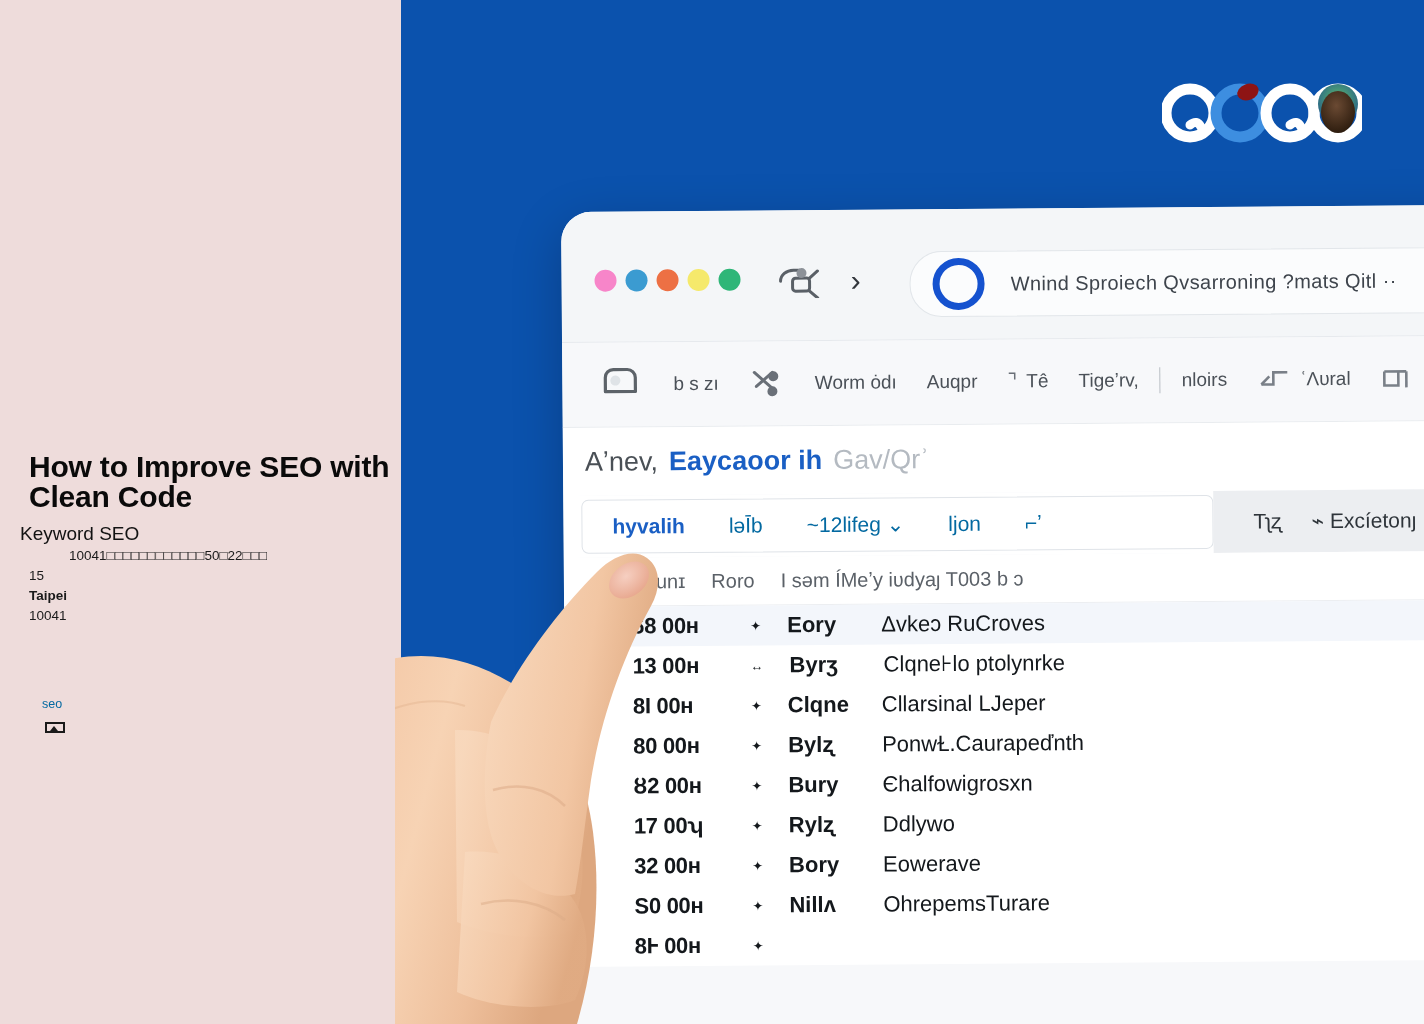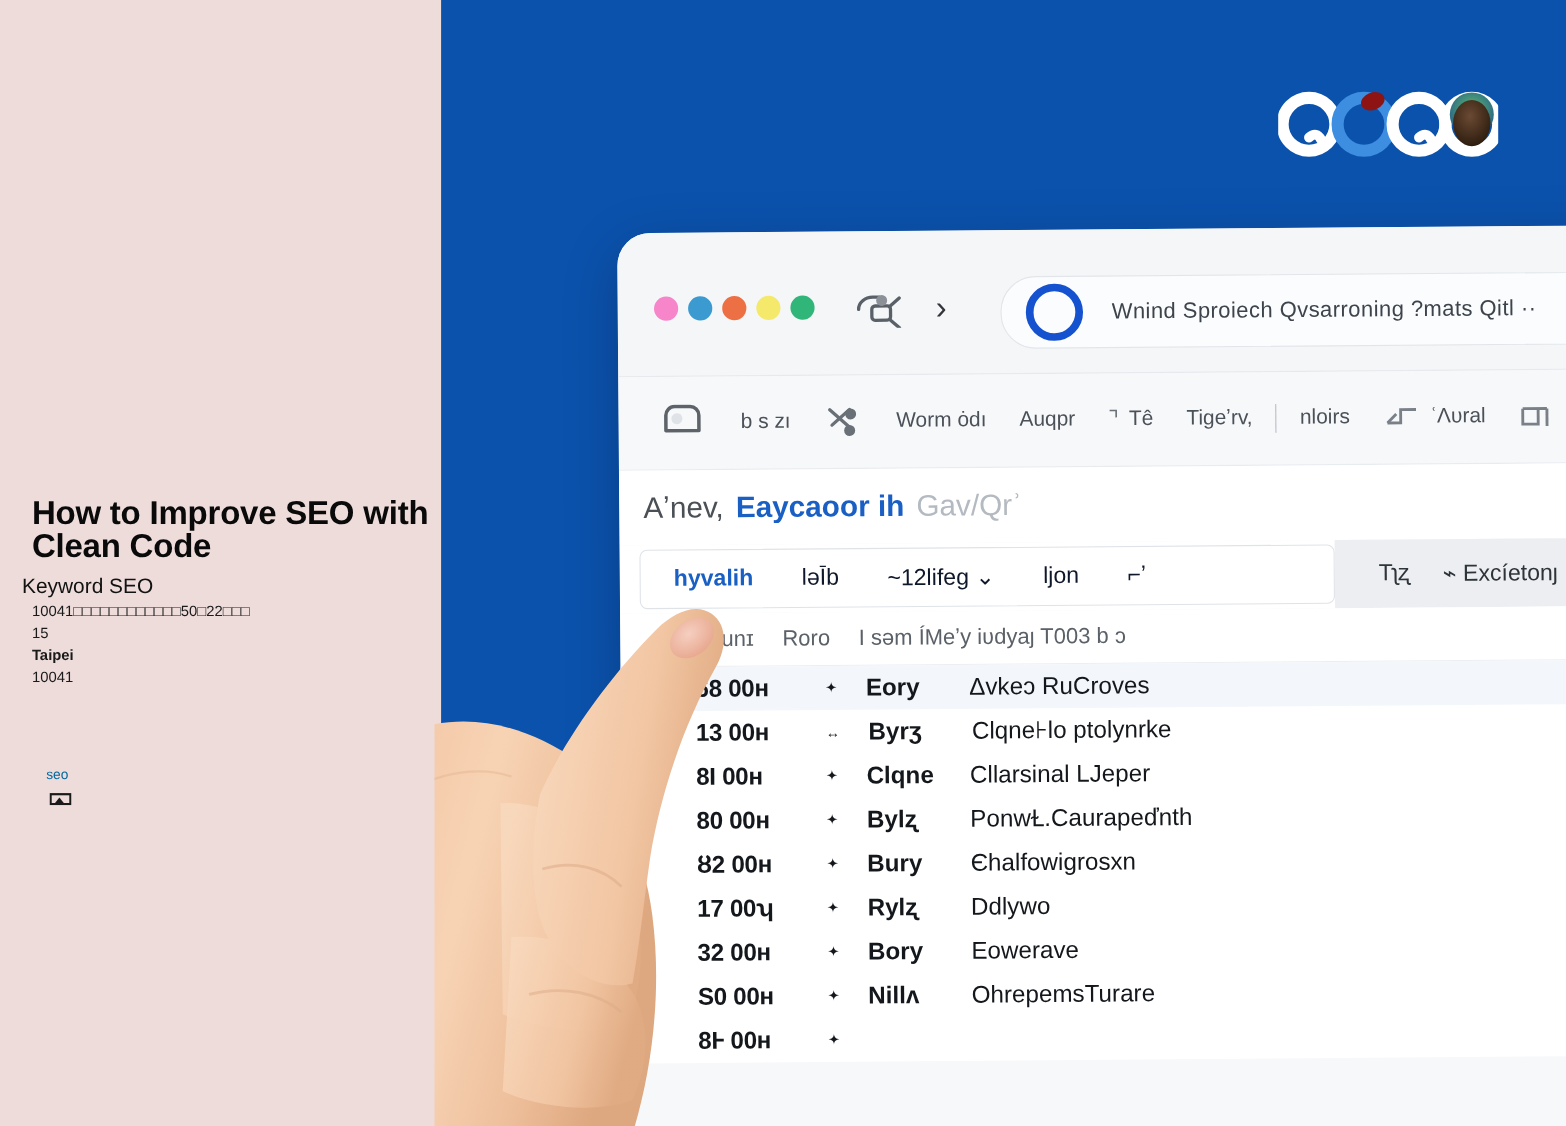--- a/index.html
+++ b/index.html
@@ -22,21 +22,21 @@
     color:#0a0a0a;font-weight:700;white-space:pre-line;
   }
   .article-subtitle{
     position:absolute;left:20px;top:523px;
     font-size:19px;color:#121212;font-weight:400;
   }
   .meta-line{
     position:absolute;left:29px;font-size:13.5px;color:#1a1a1a;
     white-space:nowrap;
   }
-  .m1{top:548px;}
+  .m1{top:548px;margin-left:40px;}
   .m2{top:568px;}
   .m3{top:588px;font-weight:bold;}
   .m4{top:608px;}
   .meta-url{
     position:absolute;left:25px;top:630px;width:372px;
     font-size:10.5px;line-height:20px;color:#1a1a1a;word-break:break-all;
   }
   .tag-word{
     position:absolute;left:42px;top:697px;font-size:12.5px;color:#0369a1;
   }
@@ -109,21 +109,21 @@
   .filterbar{
     position:relative;height:62px;background:#ffffff;display:flex;align-items:stretch;
   }
   .filter-box{
     flex:none;width:600px;margin:4px 0 4px 18px;background:#fff;
     border:1px solid #dfe3e8;border-radius:7px;
     display:flex;align-items:center;gap:44px;padding-left:30px;
     font-size:21px;color:#3a4046;
   }
   .fb-blue{color:#1a5fc4;font-weight:600;}
-  .fb-item{white-space:nowrap;color:#0f172a;}
+  .fb-item{white-space:nowrap;color:#0369a1;}
   .filter-right{
     flex:1;background:#eceef1;display:flex;align-items:center;gap:30px;
     padding-left:40px;font-size:21px;color:#2e343a;
   }
 
   
   .tbl{position:relative;background:#fff;}
   .tbl-head{
     display:flex;align-items:center;height:48px;
     padding-left:42px;gap:26px;

